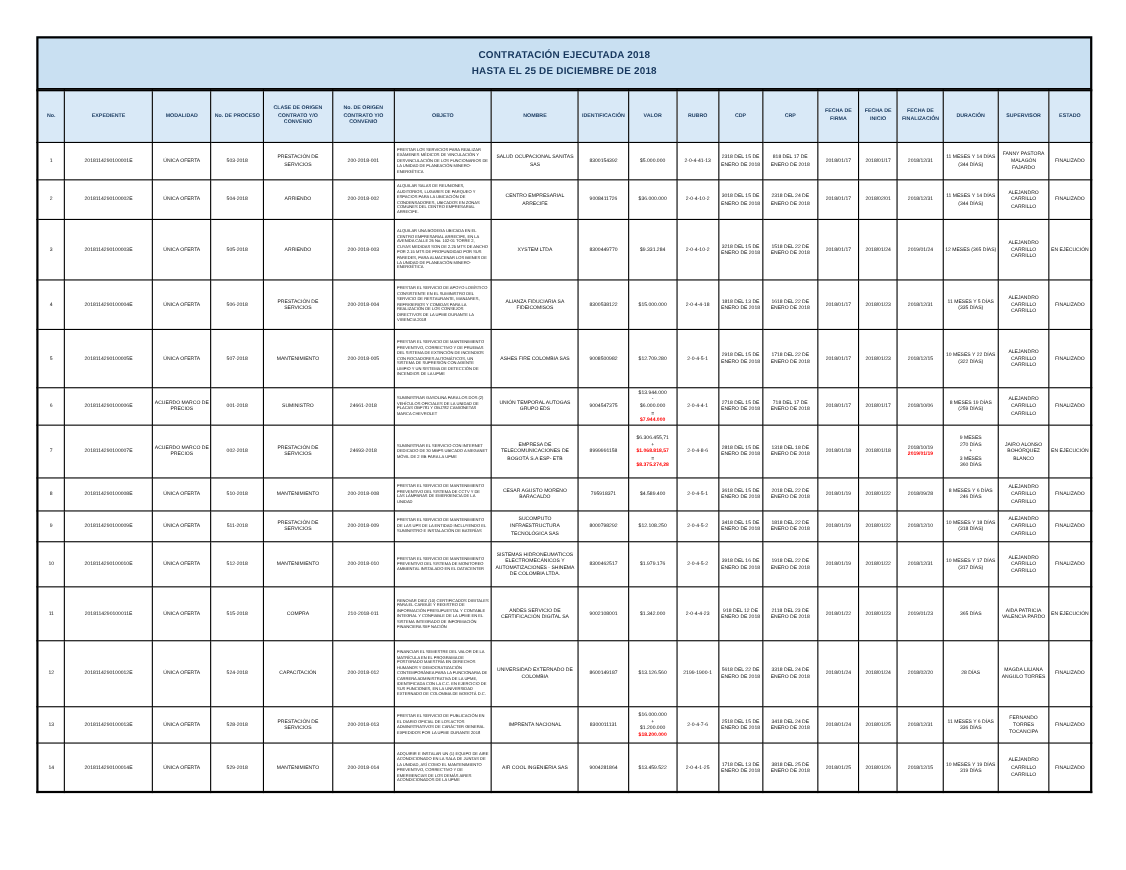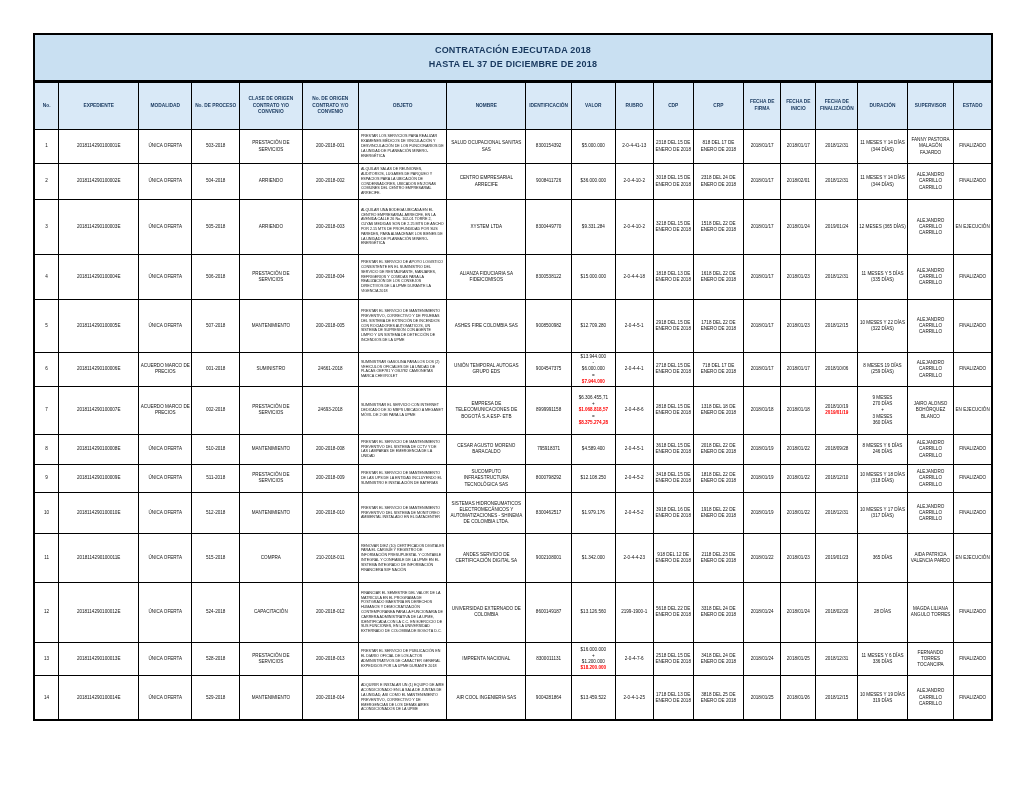--- a/index.html
+++ b/index.html
@@ -22,21 +22,21 @@
   td.objeto{text-align:left;font-size:3.7px;line-height:1.3;padding:1px 2px;}
   td .red{color:#ff0000;font-weight:bold;}
 </style>
 </head>
 <body>
 
 <div class="sheet">
   <div class="tablebox">
     <div class="title">
       <div>CONTRATACIÓN EJECUTADA 2018</div>
-      <div>HASTA EL 37 DE DICIEMBRE DE 2018</div>
+      <div>HASTA EL 25 DE DICIEMBRE DE 2018</div>
     </div>
     <table>
       <colgroup id="cols">
           <col style="width: 2.6%;">
           <col style="width: 8.4%;">
           <col style="width: 5.6%;">
           <col style="width: 5%;">
           <col style="width: 6.6%;">
           <col style="width: 5.9%;">
           <col style="width: 9.3%;">

